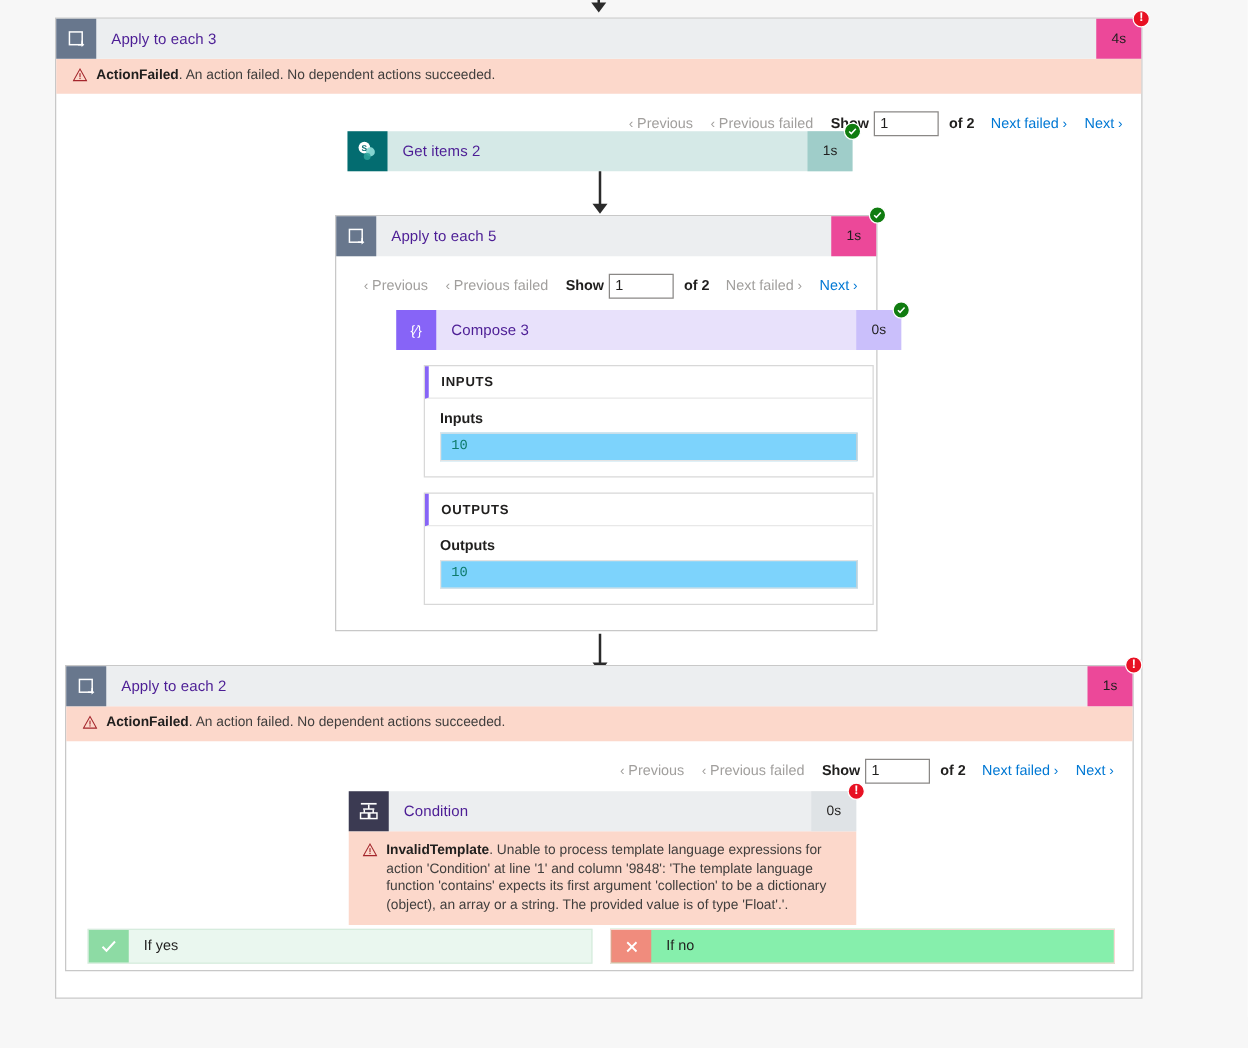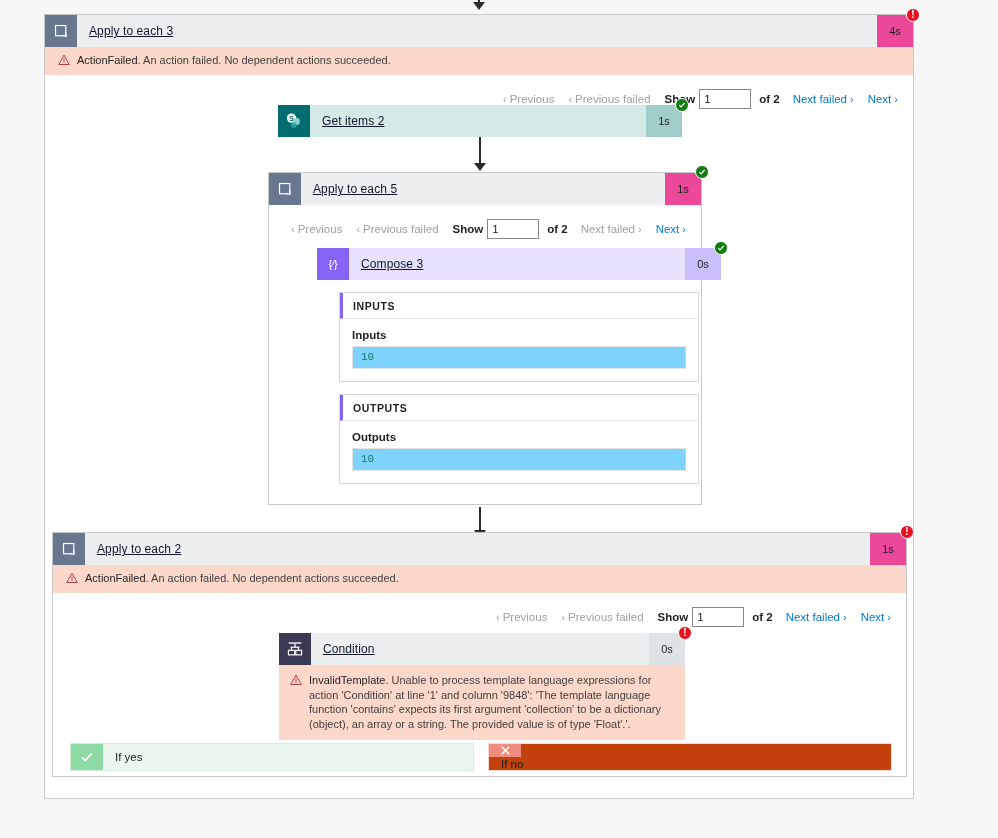--- a/index.html
+++ b/index.html
@@ -58,23 +58,22 @@
     display: flex;
     align-items: center;
     justify-content: center;
   }
   .card-title {
     flex: 1;
     display: flex;
     align-items: center;
     padding-left: 12px;
     font-size: 12px;
-    color: #0f172a;
+    color: #4c1d95;
     letter-spacing: .1px;
-    text-decoration: underline;
   }
   .card-dur {
     width: 36px;
     min-width: 36px;
     display: flex;
     align-items: center;
     justify-content: center;
     font-size: 11px;
     color: #201f1e;
   }
@@ -130,21 +129,21 @@
     width: 18px; min-width: 18px;
     display: flex; justify-content: center;
     padding-top: 1px;
   }
   .err-text {
     font-size: 11px;
     color: #403e3d;
     line-height: 15px;
     padding-left: 4px;
   }
-  .err-text b { color: #201f1e; font-weight: normal; }
+  .err-text b { color: #201f1e; font-weight: bold; }
 
   
   .pager {
     display: flex;
     align-items: center;
     justify-content: flex-end;
     gap: 0px;
     font-size: 11.5px;
     height: 24px;
   }
@@ -237,21 +236,21 @@
   }
   .branch-text {
     flex: 1;
     display: flex; align-items: center;
     padding-left: 12px;
     font-size: 11.5px;
     color: #201f1e;
   }
   .branch-yes { background: #eaf7ef; border-color: #d6ecdd; }
   .branch-yes .branch-mark { background: #8ddba4; }
-  .branch-no  { background: #c2410c; border-color: #f7d9d4; flex-direction: column; }
+  .branch-no  { background: #86efac; border-color: #f7d9d4; }
   .branch-no .branch-mark  { background: #f08c7d; }
 
   
   .glyph { display: block; }
 </style>
 </head>
 <body>
 
 <div class="page">
 

